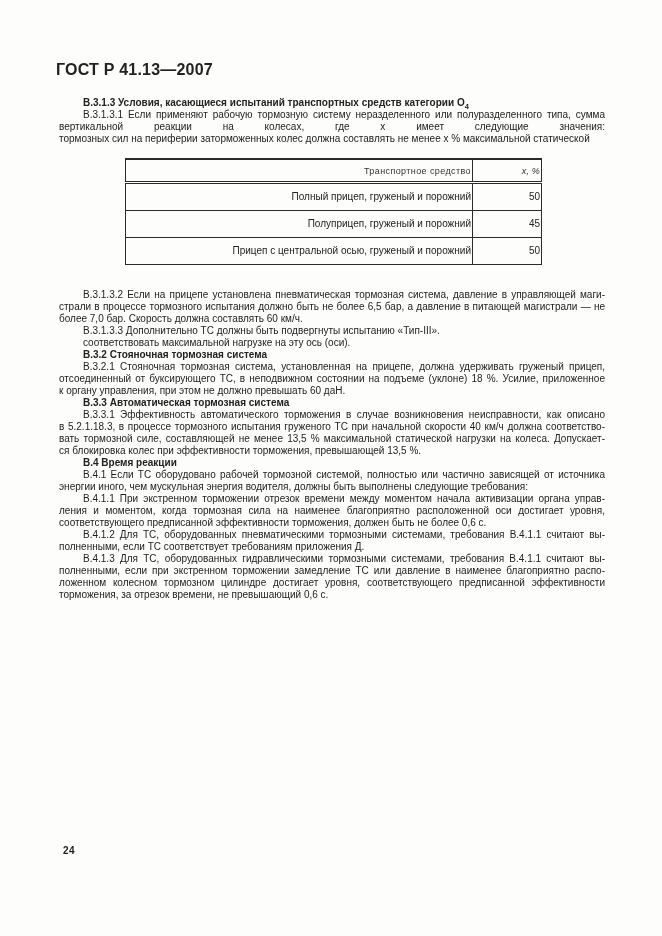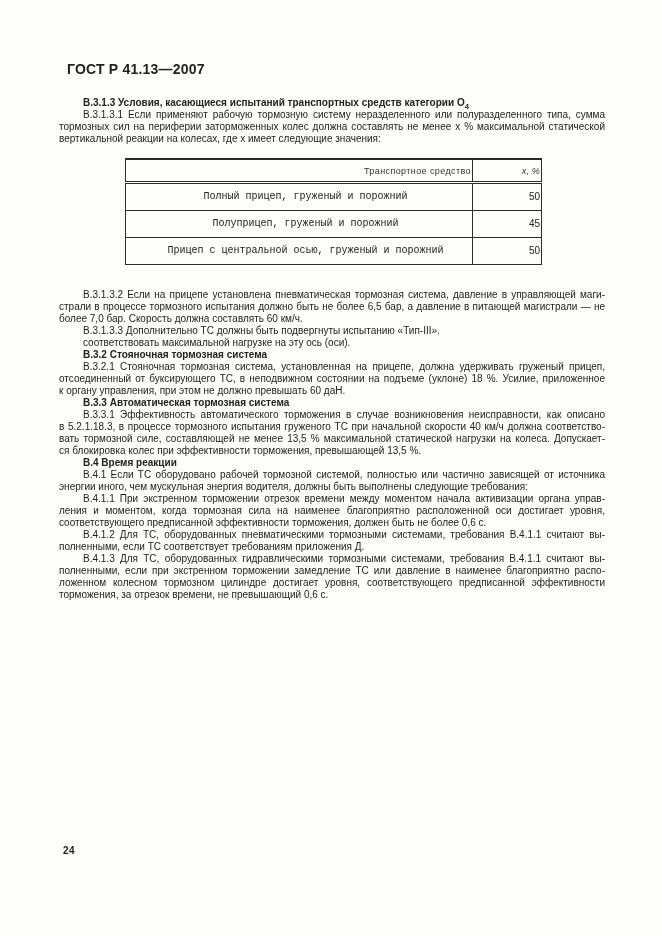--- a/index.html
+++ b/index.html
@@ -6,22 +6,22 @@
   .page {
     position:relative;
     width:662px; height:936px;
     margin:0 auto;
     background:#fdfdfc;
     color:#222;
     font-family:"Liberation Sans", sans-serif;
     overflow:hidden;
   }
   .doc-header {
-    position:absolute; left:67px; top:61px;
-    font-size:14px; font-weight:bold; letter-spacing:0.2px;
+    position:absolute; left:56px; top:61px;
+    font-size:16px; font-weight:bold; letter-spacing:0.2px;
     white-space:nowrap;
   }
   .content {
     position:absolute; left:59px; top:97px; width:546px;
     font-size:10px; line-height:12px;
   }
   .line {
     height:12px; overflow:hidden;
     text-align:justify; text-align-last:justify;
   }
@@ -48,41 +48,41 @@
     border-bottom:3px double #2b2b2b;
   }
   .doc-table td {
     height:24px; font-size:10px;
     vertical-align:middle;
     border-top:1px solid #2b2b2b;
   }
   .col-vehicle { width:344px; }
   .col-value  { width:66px; border-left:1px solid #2b2b2b !important; text-align:right; }
   th.col-value { font-style:italic; letter-spacing:0.2px; }
-  td.col-vehicle { padding-left:14px; text-align:center;font-family:Liberation Mono, monospace; }
+  td.col-vehicle { padding-left:14px; text-align:right; }
   .page-number {
     position:absolute; left:63px; top:845px;
     font-size:10px; font-weight:bold; letter-spacing:0.5px;
   }
 </style>
 </head>
 <body>
 
 <div class="page">
 
   <div class="doc-header">ГОСТ Р 41.13—2007</div>
 
   <div class="content">
 
     <div class="line heading-line"><span>В.3.1.3 Условия, касающиеся испытаний транспортных средств категории O</span><sub>4</sub></div>
 
     <div class="para">
         <div class="line">В.3.1.3.1 Если применяют рабочую тормозную систему неразделенного или полуразделенного типа, сумма</div>
+        <div class="line">вертикальной реакции на колесах, где x имеет следующие значения:</div>
         <div class="line">тормозных сил на периферии заторможенных колес должна составлять не менее x % максимальной статической</div>
-        <div class="line">вертикальной реакции на колесах, где x имеет следующие значения:</div>
       </div>
 
     <table class="doc-table">
       <thead>
         <tr>
           <th class="col-vehicle">Транспортное средство</th>
           <th class="col-value">x, %</th>
         </tr>
       </thead>
       <tbody>

